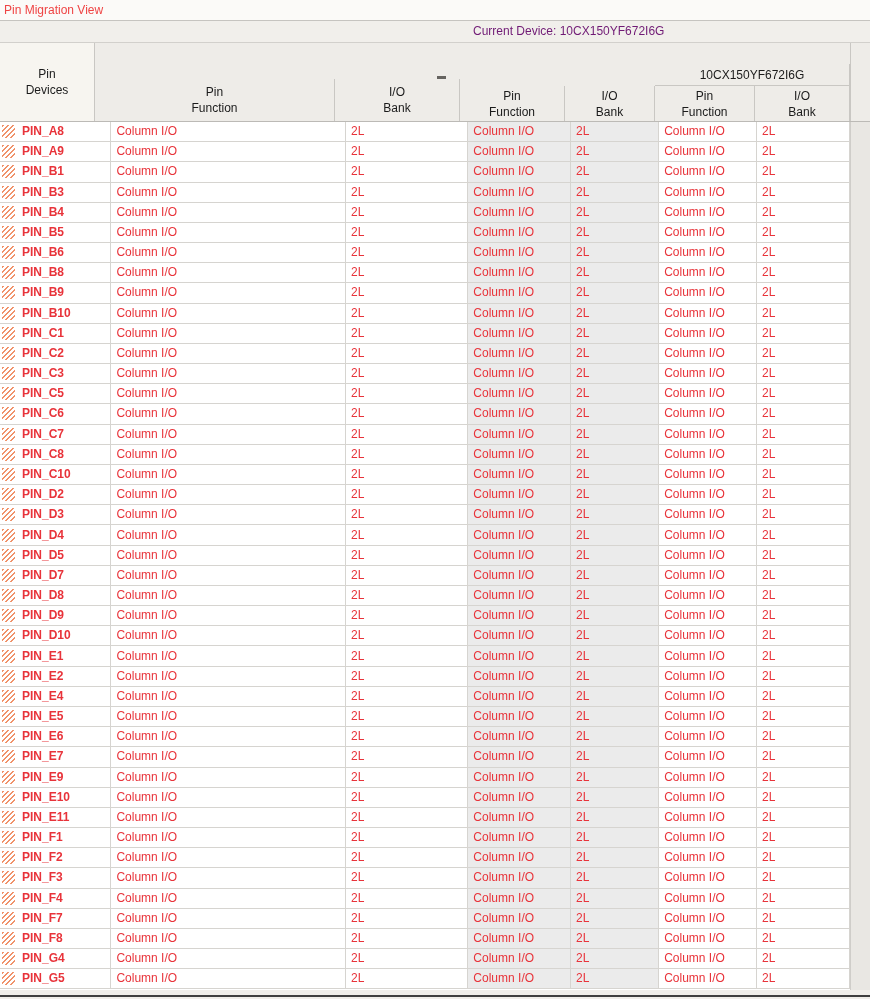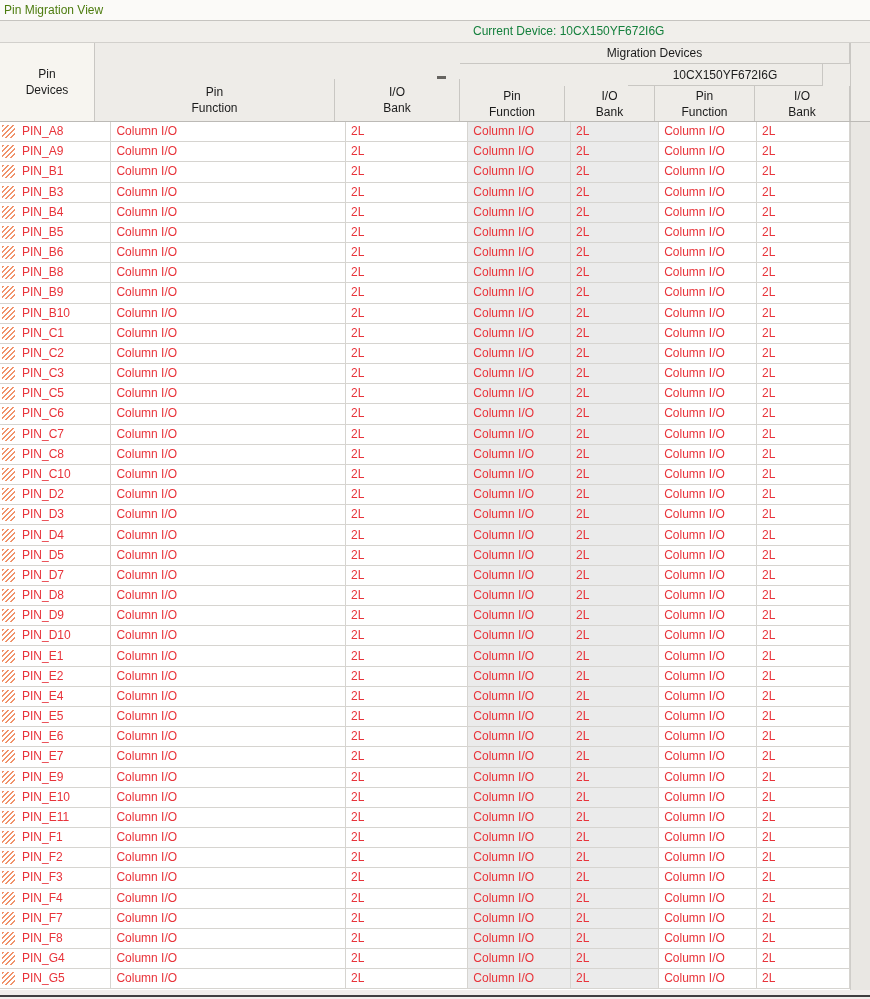--- a/index.html
+++ b/index.html
@@ -2,58 +2,58 @@
 <html><head>
 <meta charset="utf-8">
 <style>
   * { margin:0; padding:0; box-sizing:border-box; }
   body { font-family:"Liberation Sans", sans-serif; }
   .app { position:relative; width:870px; height:999px; background:#ffffff; overflow:hidden;
          font-size:12px; color:#1a1a1a; }
 
   
   .title-bar { height:21px; background:#fbfaf8; border-bottom:1px solid #c6c4c0;
-               line-height:20px; padding-left:4px; font-size:12px; color:#4d7c0f; }
+               line-height:20px; padding-left:4px; font-size:12px; color:#ef4444; }
 
   
   .device-bar { height:22px; background:#f1efeb; border-bottom:1px solid #d2d0cc;
-                line-height:21px; font-size:12px; color:#15803d; }
+                line-height:21px; font-size:12px; color:#701a75; }
   .device-bar span { margin-left:473px; }
 
   
   .thead { position:relative; height:79px; background:#eeece8; border-bottom:1px solid #bcbab6; }
   .hc { position:absolute; background:#eeece8; border-right:1px solid #c9c7c3;
         border-bottom:1px solid #c9c7c3; display:flex; flex-direction:column;
         align-items:center; justify-content:center; line-height:16px; text-align:center;
         font-size:12px; color:#1b1b1b; }
   .h-pin       { left:0;   top:0;  width:95px;  height:78px; background:#f7f5f0; border-bottom:none; }
   .h-mr        { left:95px;  top:0;  width:365px; height:36px; }
   .h-mr-pf     { left:95px;  top:36px; width:240px; height:42px; border-bottom:none; }
   .h-mr-iob    { left:335px; top:36px; width:125px; height:42px; border-bottom:none; }
   .h-md        { left:460px; top:0;  width:390px; height:21px; }
   .h-d220      { left:460px; top:21px; width:195px; height:22px; }
-  .h-d150      { left:628px; top:21px; width:195px; height:22px; }
+  .h-d150      { left:655px; top:21px; width:195px; height:22px; }
   .h-d220-pf   { left:460px; top:43px; width:105px; height:35px; border-bottom:none; }
   .h-d220-iob  { left:565px; top:43px; width:90px;  height:35px; border-bottom:none; }
   .h-d150-pf   { left:655px; top:43px; width:100px; height:35px; border-bottom:none; }
   .h-d150-iob  { left:755px; top:43px; width:95px;  height:35px; border-bottom:none; }
   .h-gutter    { left:850px; top:0;  width:20px;  height:78px; border-right:none; border-bottom:none;
                  border-left:1px solid #c9c7c3; }
   .splitter-dash { position:absolute; left:437px; top:33px; width:9px; height:3px;
                    background:#666460; }
 
   
   .tbody { position:relative; width:870px; height:868px; background:#ffffff; }
   .gutter-col { position:absolute; left:850px; top:0; width:20px; height:868px;
                 background:#e9e7e3; border-left:1px solid #cfcdc9; }
   .row { display:flex; width:850px; height:20.186px; }
   .c { border-right:1px solid #d6d4d0; border-bottom:1px solid #d6d4d0;
        line-height:19px; padding-left:5px; overflow:hidden; white-space:nowrap;
        color:#e8333a; font-size:12px; background:#ffffff; display:flex; align-items:center; }
-  .c-pin  { width:114px; padding-left:0; }
+  .c-pin  { width:114px; padding-left:0;font-weight:bold; }
   .c-rpf  { width:240px; }
   .c-riob { width:125px; }
   .c-d220pf  { width:105px; background:#ebebeb; }
   .c-d220iob { width:90px;  background:#ebebeb; }
   .c-d150pf  { width:100px; }
   .c-d150iob { width:95px; }
   .hatch { display:inline-block; width:13px; height:13px; margin-left:2px; margin-right:7px;
            flex:0 0 auto;
            background:repeating-linear-gradient(135deg,#f0926a 0px,#f0926a 1.6px,
                       rgba(0,0,0,0) 1.6px,rgba(0,0,0,0) 3.6px); }
@@ -82,23 +82,20 @@
       <span>Devices</span>
     </div>
     <div class="hc h-mr-pf">
       <span>Pin</span>
       <span>Function</span>
     </div>
     <div class="hc h-mr-iob">
       <span>I/O</span>
       <span>Bank</span>
     </div>
-    <div class="hc h-md">
-      <span>Migration Devices</span>
-    </div>
     <div class="hc h-d150">
       <span>10CX150YF672I6G</span>
     </div>
     <div class="hc h-d220-pf">
       <span>Pin</span>
       <span>Function</span>
     </div>
     <div class="hc h-d220-iob">
       <span>I/O</span>
       <span>Bank</span>

